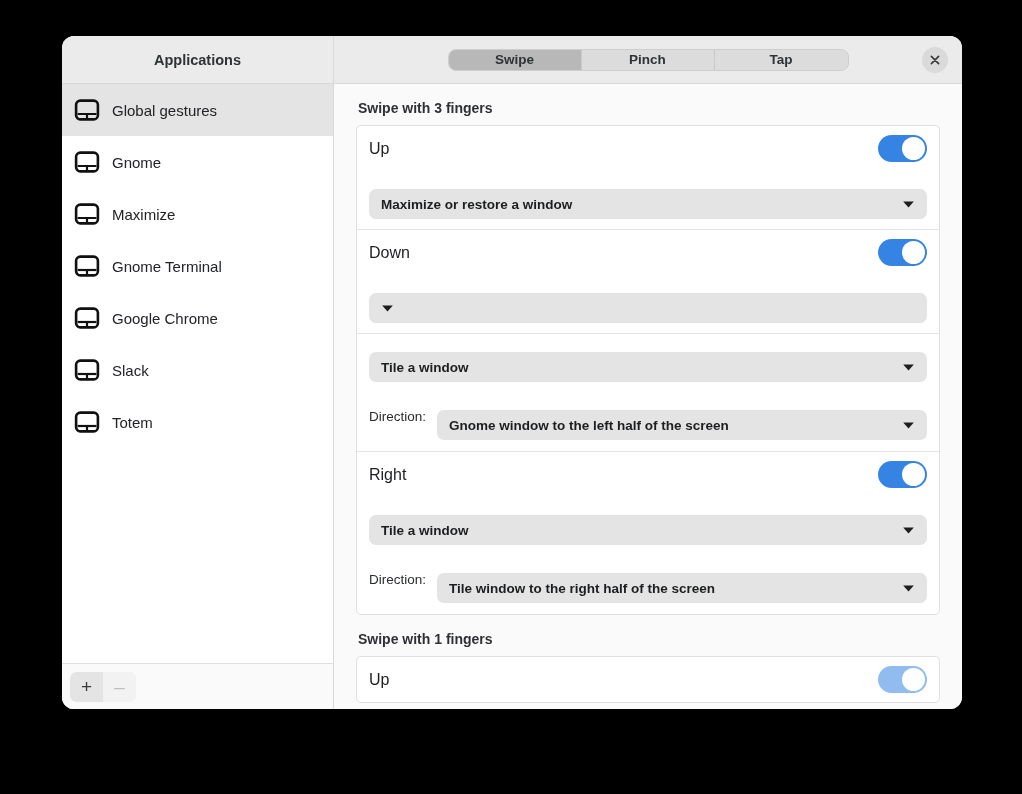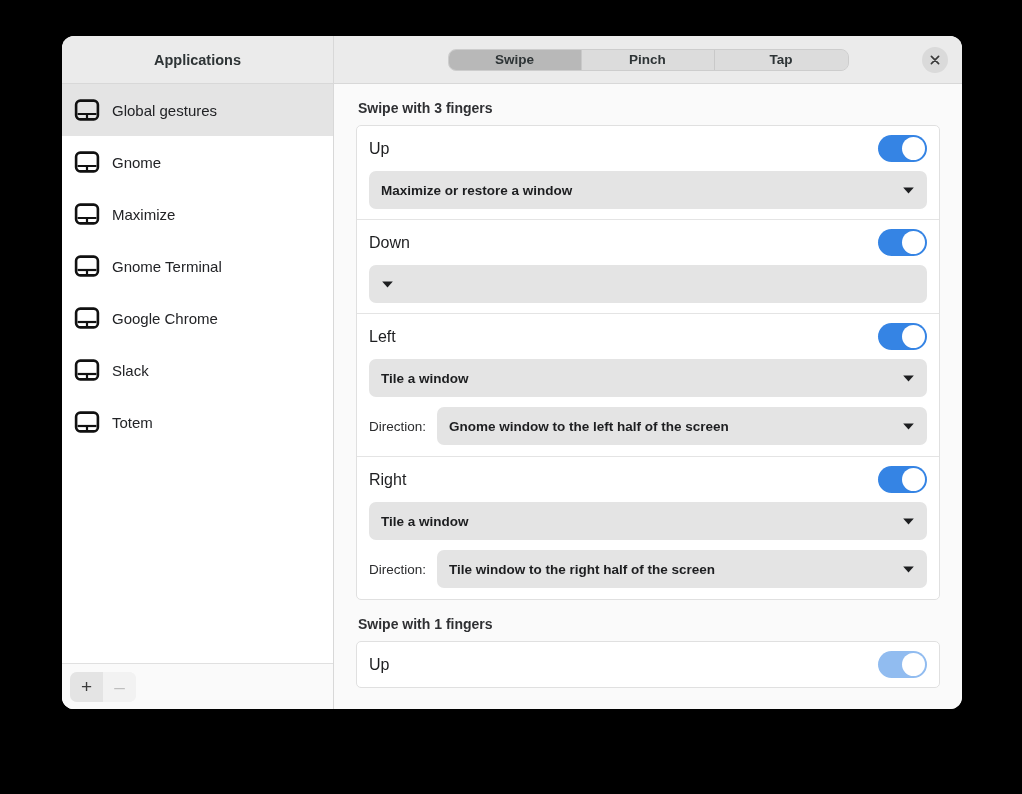--- a/index.html
+++ b/index.html
@@ -206,27 +206,28 @@
     right: 2px;
     width: 23px;
     height: 23px;
     border-radius: 50%;
     background: #ffffff;
   }
 
   
   .combo-block { padding-bottom: 10px; }
   .combo {
-    height: 38px;
+    height: 30px;
     background: #e4e4e4;
     border-radius: 7px;
     display: flex;
     align-items: center;
     padding: 0 12px;
     cursor: pointer;
+    margin-top: 18px;
   }
   .combo-text {
     flex: 1;
     font-size: 13.5px;
     font-weight: bold;
     color: #1d1e20;
     white-space: nowrap;
     overflow: hidden;
   }
   .arrow-dn { flex: 0 0 auto; display: block; }
@@ -390,26 +391,20 @@
             </div>
             <div class="combo-block">
               <div class="combo">
                 <span class="arrow-dn"><svg width="13" height="9" viewBox="0 0 13 9" aria-hidden="true">
                     <path d="M1.2 1.6 L6.5 7.4 L11.8 1.6 Z" fill="#1d1e20"></path>
                   </svg></span>
               </div>
             </div>
           </div>
           <div class="card-row">
-            <div class="row-head">
-              <span class="row-title">Left</span>
-              <div class="toggle">
-                <div class="knob"></div>
-              </div>
-            </div>
             <div class="combo-block">
               <div class="combo">
                 <span class="combo-text">Tile a window</span>
                 <span class="arrow-dn"><svg width="13" height="9" viewBox="0 0 13 9" aria-hidden="true">
                     <path d="M1.2 1.6 L6.5 7.4 L11.8 1.6 Z" fill="#1d1e20"></path>
                   </svg></span>
               </div>
             </div>
             <div class="dir-row">
               <span class="dir-label">Direction:</span>

